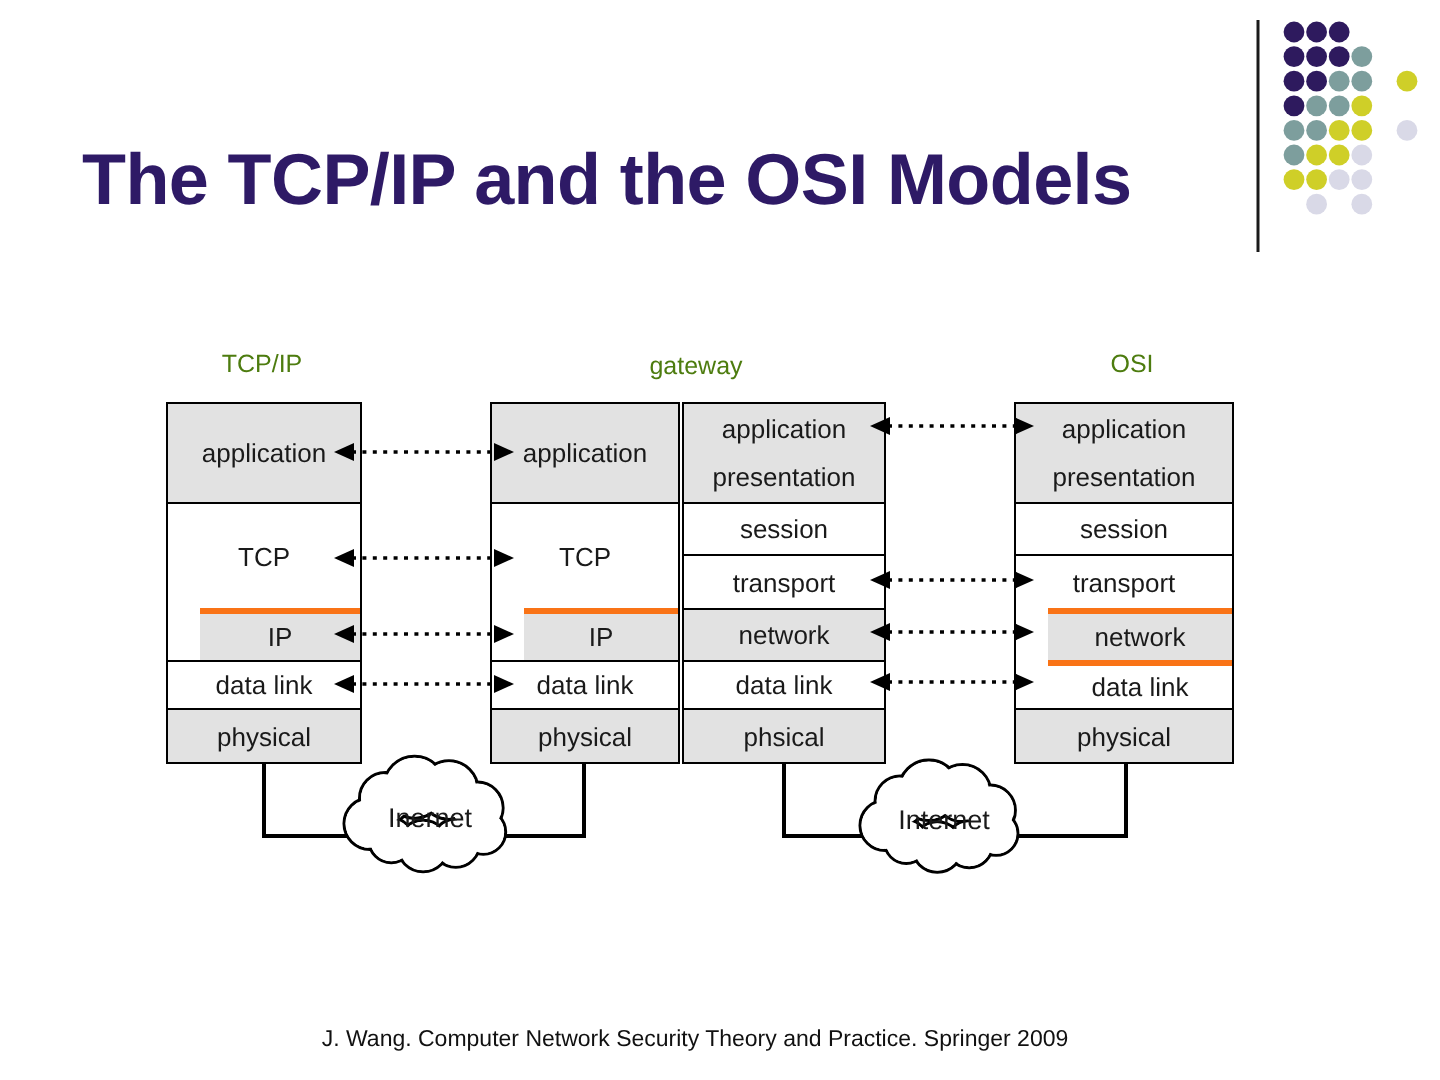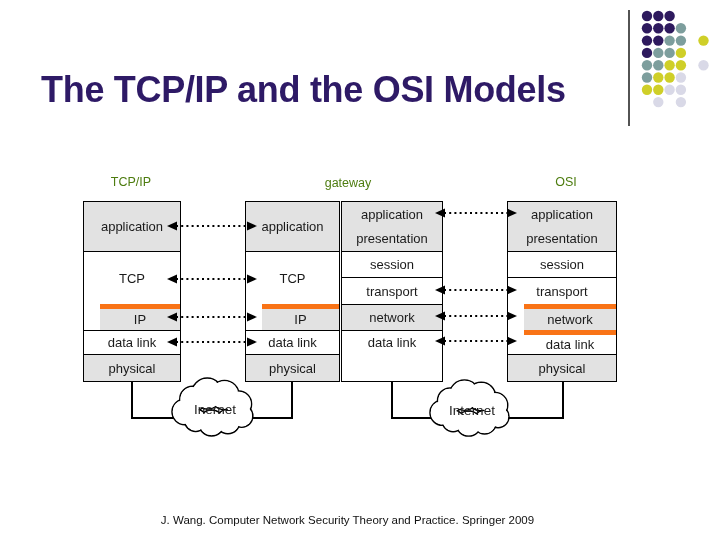--- a/index.html
+++ b/index.html
@@ -8,21 +8,21 @@
   .title{position:absolute;left:41px;top:72px;font-size:36px;font-weight:bold;
          letter-spacing:-0.3px;line-height:1;color:#2E1A66;white-space:nowrap;}
   .toplabel{position:absolute;transform:translateX(-50%);font-size:12.5px;color:#4d7c0f;
             white-space:nowrap;line-height:1;}
   .stack{position:absolute;border:1px solid #000;box-sizing:border-box;background:#fff;}
   .row{box-sizing:border-box;display:flex;flex-direction:column;justify-content:center;
        align-items:center;font-size:13px;color:#1a1a1a;}
   .row.multi{justify-content:space-around;}
   .row.shaded{background:#E2E2E2;}
   .row.bdiv{border-top:1px solid #000;justify-content:center;}
-  .row.gdiv{border-top:5px solid #f97316;margin-left:16px;}
+  .row.gdiv{border-top:3px solid #f97316;margin-left:16px;}
   .row span{line-height:1;white-space:nowrap;}
   .footer{position:absolute;left:0;top:495px;width:695px;text-align:center;
           font-size:11.5px;color:#111;margin-top:19px;}
   svg.overlay{position:absolute;left:0;top:0;pointer-events:none;}
 </style>
 </head>
 <body>
 
 <div class="slide">
   <div class="title">The TCP/IP and the OSI Models</div>
@@ -70,20 +70,23 @@
         <span>session</span>
       </div>
       <div class="row   bdiv" style="height: 27px;">
         <span>transport</span>
       </div>
       <div class="row shaded  bdiv" style="height: 26px;">
         <span>network</span>
       </div>
       <div class="row   bdiv" style="height: 24px;">
         <span>data link</span>
+      </div>
+      <div class="row shaded  bdiv" style="height: 27px;">
+        <span>phsical</span>
       </div>
     </div>
     <div class="stack" style="left: 507px; top: 201px; width: 110px; height: 181px; border-color: rgb(0, 0, 0);">
       <div class="row shaded multi " style="height: 49px;">
         <span>application</span>
         <span>presentation</span>
       </div>
       <div class="row   bdiv" style="height: 26px;">
         <span>session</span>
       </div>

